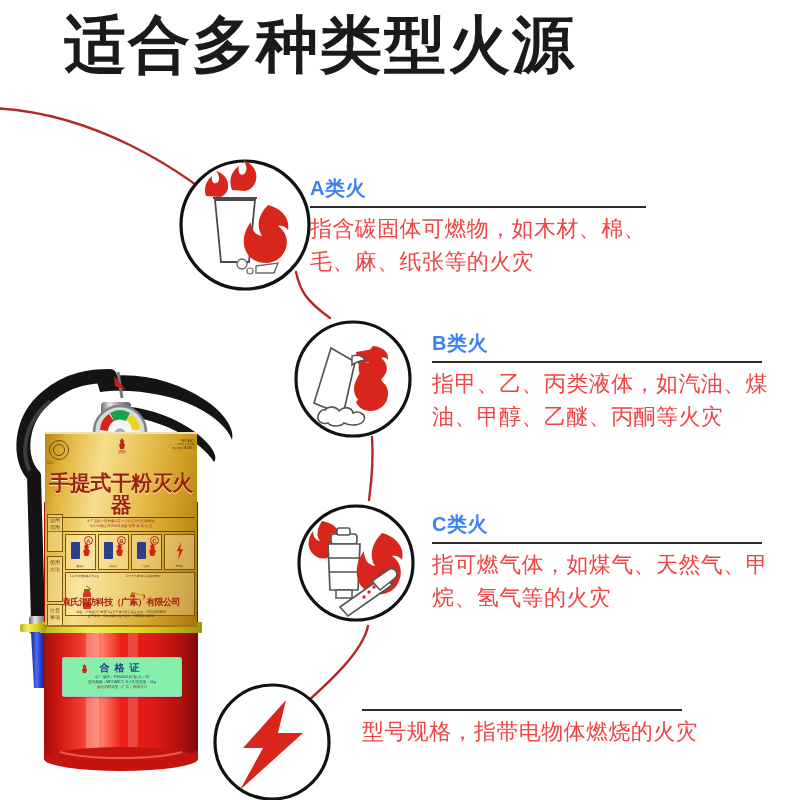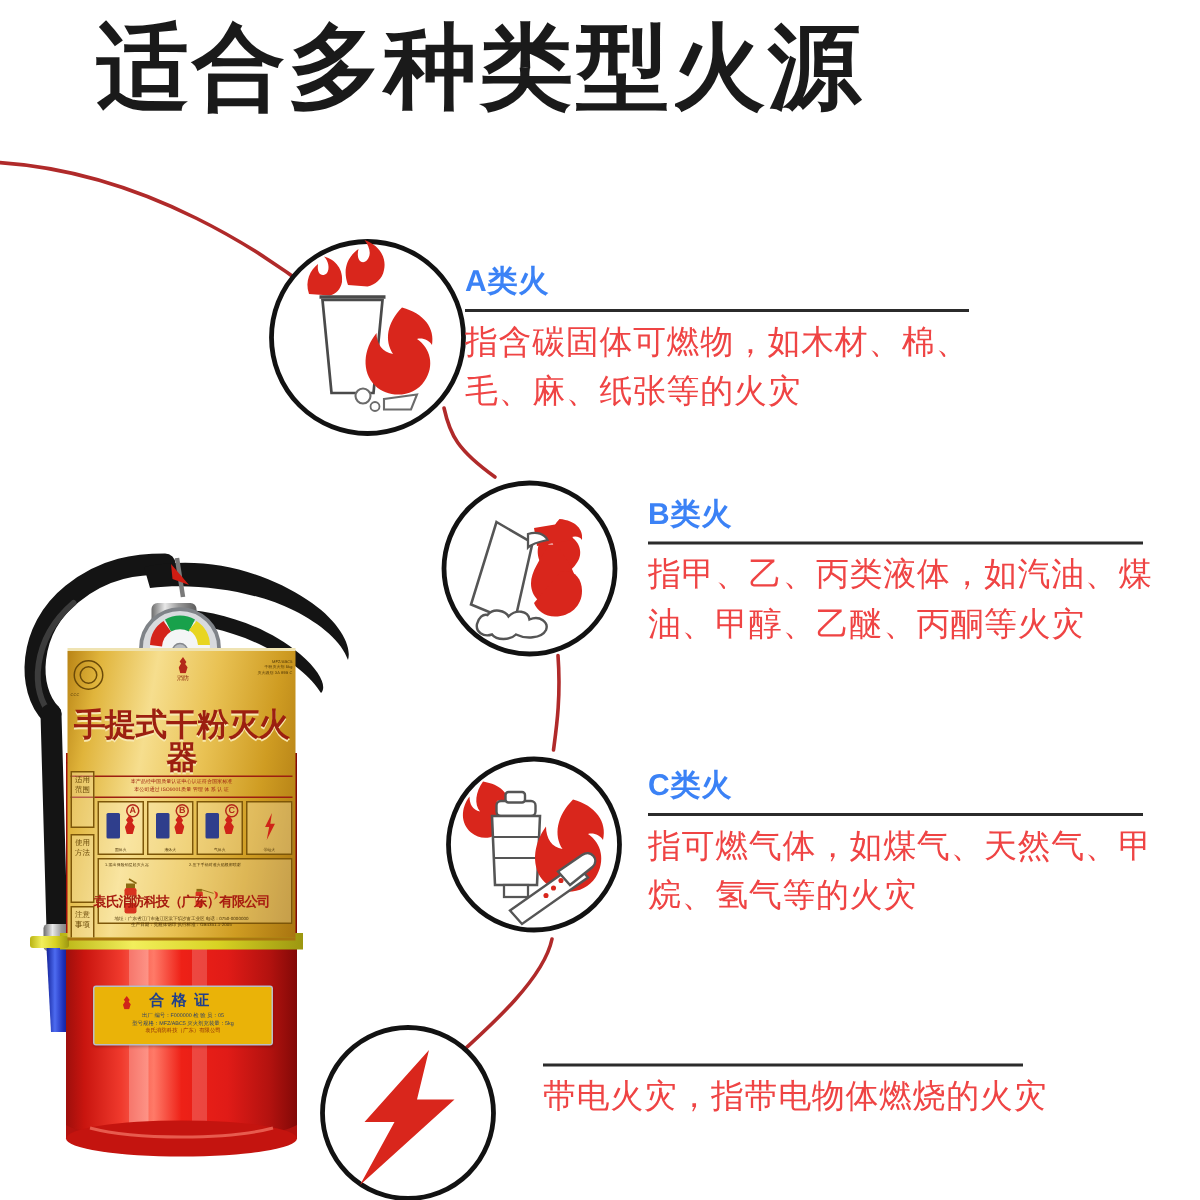--- a/index.html
+++ b/index.html
@@ -122,21 +122,21 @@
     text-align:center; font-size:9px; font-weight:bold; color:#a81d10;
     line-height:13px; letter-spacing:-0.6px; white-space:nowrap; overflow:hidden;
     font-family:"DejaVu Sans","Liberation Sans",sans-serif;
   }
   .lbl-footer {
     position:absolute; left:2px; right:2px; bottom:1px; height:14px;
     font-size:3px; color:#4a3205; line-height:4px; text-align:center; overflow:hidden;
   }
   .cert-tag {
     position:absolute; left:62px; top:377px; width:120px; height:40px;
-    background:#eab308; border:1px solid #b9bec9; border-radius:2px;
+    background:#86efac; border:1px solid #b9bec9; border-radius:2px;
     box-shadow:0 1px 2px rgba(0,0,0,0.25);
     overflow:hidden;
   }
   .cert-title {
     text-align:center; font-size:10px; font-weight:bold; color:#1f3f8c;
     line-height:15px; letter-spacing:5px; padding-top:2px;
     font-family:"DejaVu Sans","Liberation Sans",sans-serif;
   }
   .cert-flame {
     position:absolute; left:18px; top:6px; width:7px; height:9px; background:#cf2418;
@@ -239,21 +239,21 @@
   </div>
 
   <div class="info-block" style="left:432px; top:508px; width:348px;">
     <div class="info-title">C类火</div>
     <div class="info-rule" style="width:330px;"></div>
     <div class="info-desc">指可燃气体，如煤气、天然气、甲烷、氢气等的火灾</div>
   </div>
 
   <div class="info-block" style="left:362px; top:707px; width:420px;">
     <div class="info-rule" style="width:320px;"></div>
-    <div class="info-desc">带电火灾，指带电物体燃烧的火灾</div>
+    <div class="info-desc">型号规格，指带电物体燃烧的火灾</div>
   </div>
 
   <div id="extinguisher">
 
     <svg class="ext-svg" width="250" height="520" viewBox="0 0 250 520">
       <defs>
         <linearGradient id="bodyGrad" x1="0" y1="0" x2="1" y2="0">
           <stop offset="0%" stop-color="#9e0f0c"></stop>
           <stop offset="8%" stop-color="#c9150f"></stop>
           <stop offset="24%" stop-color="#f03a2d"></stop>

